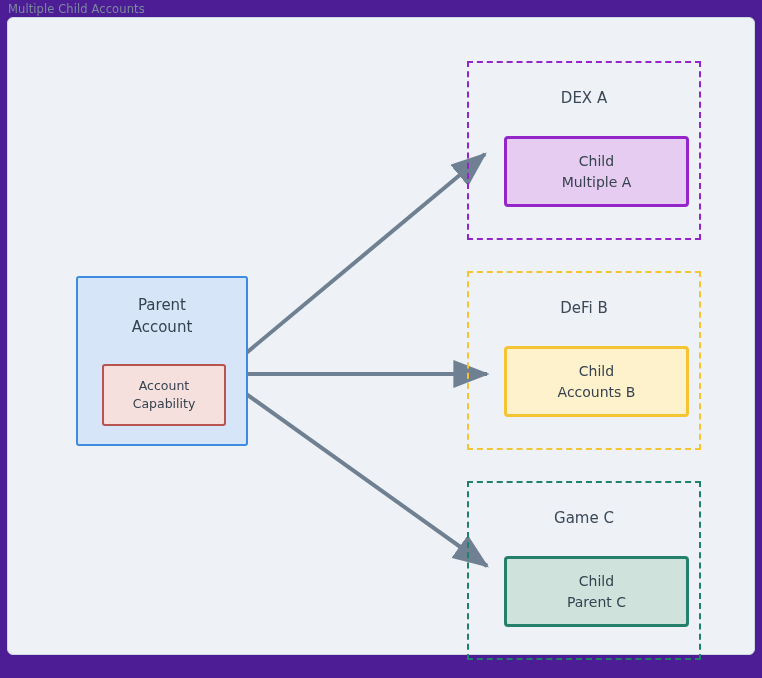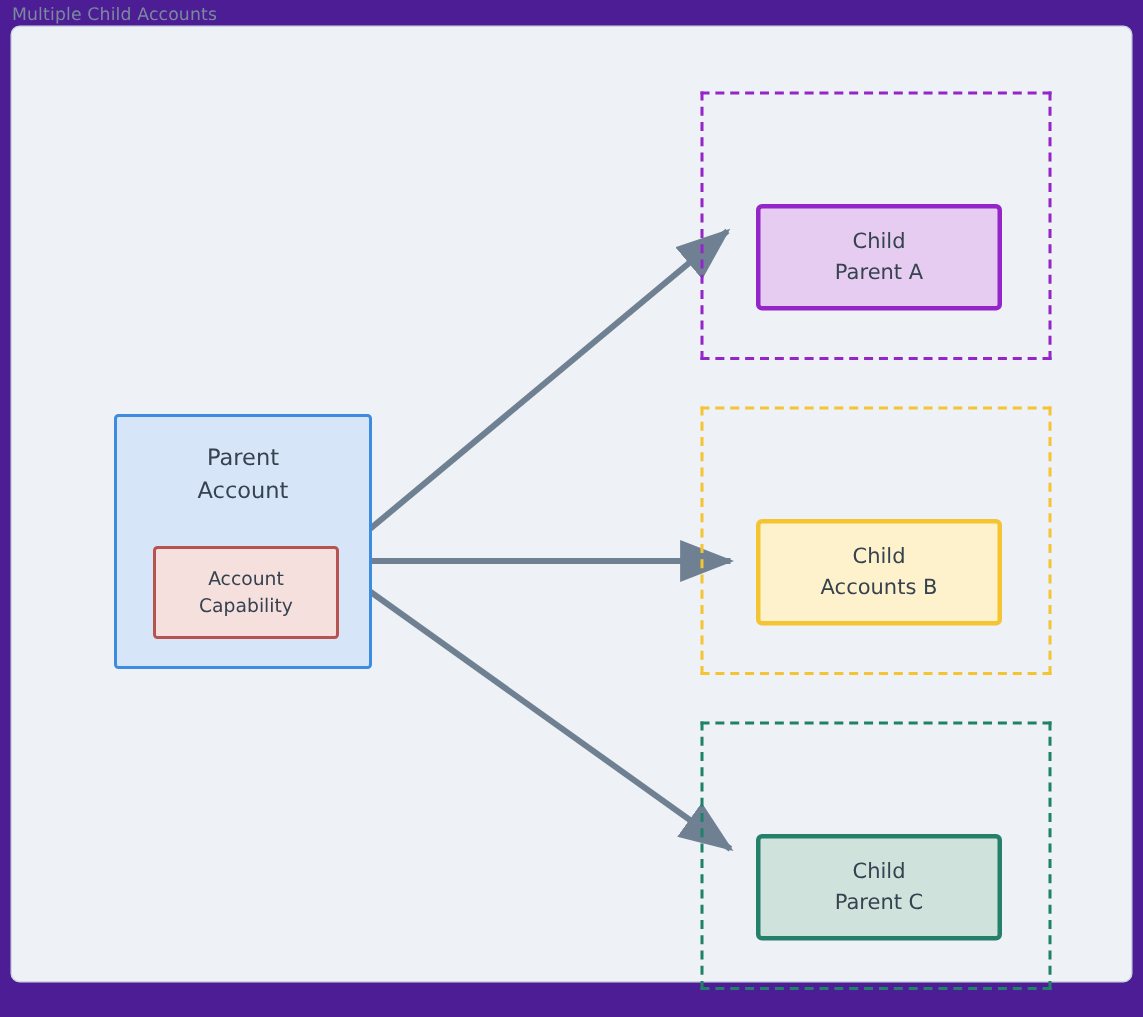--- a/index.html
+++ b/index.html
@@ -125,21 +125,21 @@
     display: flex;
     flex-direction: column;
     align-items: center;
     justify-content: center;
     text-align: center;
     border-width: 3px;
     border-style: solid;
     border-radius: 4px;
     left: 35px;
     top: 73px;
-    width: 164px;
+    width: 185px;
     height: 71px;
   }
   .child-box .node-label {
     font-size: 14px;
     line-height: 21px;
     color: #36424f;
   }
   .child-a { background: #e5ccf0; border-color: #9325c9; }
   .child-b { background: #fdf2cc; border-color: #f5c433; }
   .child-c { background: #cfe3dc; border-color: #25806b; }
@@ -181,34 +181,37 @@
       <div class="node-label">Parent</div>
       <div class="node-label">Account</div>
 
       <div class="account-capability">
         <div class="node-label">Account</div>
         <div class="node-label">Capability</div>
       </div>
     </div>
 
     <div class="platform platform-dex">
+      <div class="platform-title">DEX A</div>
       <div class="child-box child-a">
         <div class="node-label">Child</div>
-        <div class="node-label">Parent A</div>
+        <div class="node-label">Multiple A</div>
       </div>
     </div>
 
     <div class="platform platform-defi">
+      <div class="platform-title">DeFi B</div>
       <div class="child-box child-b">
         <div class="node-label">Child</div>
         <div class="node-label">Accounts B</div>
       </div>
     </div>
 
     <div class="platform platform-game">
+      <div class="platform-title">Game C</div>
       <div class="child-box child-c">
         <div class="node-label">Child</div>
         <div class="node-label">Parent C</div>
       </div>
     </div>
 
   </div>
 </div>
 
 </body></html>

